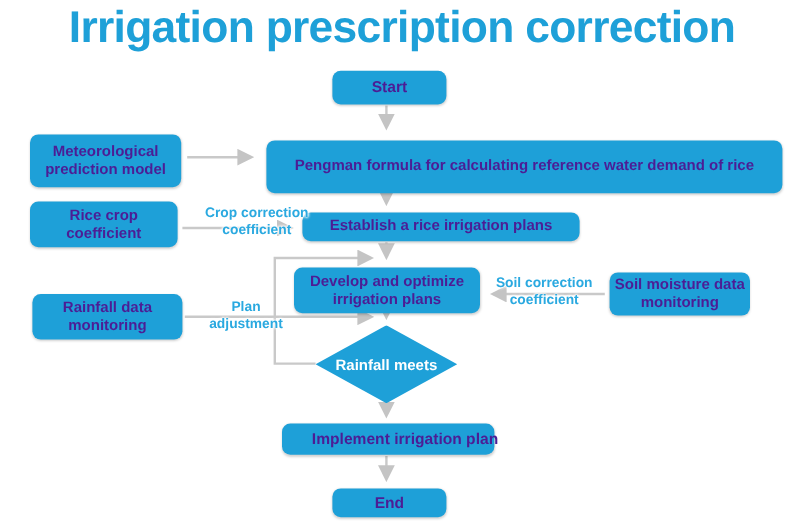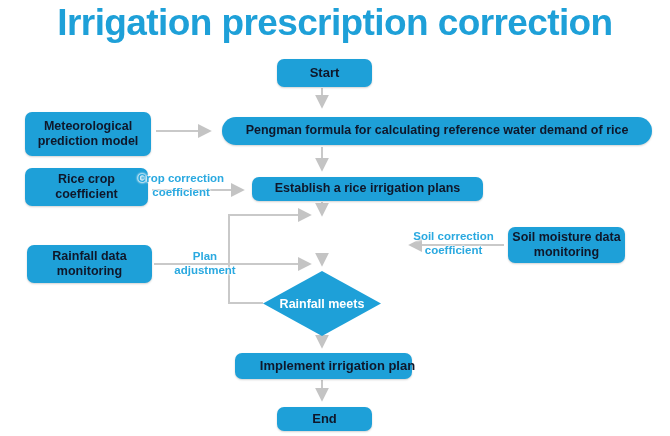--- a/index.html
+++ b/index.html
@@ -18,21 +18,21 @@
   .title{
     position:absolute;left:0;top:0;width:670px;
     text-align:center;
     font-size:37px;font-weight:bold;letter-spacing:-0.6px;
     color:var(--accent);
     line-height:1.25;
   }
   .node{
     position:absolute;
     background:var(--accent);
-    color:#0f172a;
+    color:#4c1d95;
     font-weight:bold;
     font-size:12.5px;
     line-height:1.22;
     border-radius:7px;
     display:flex;align-items:center;justify-content:center;
     text-align:center;
     box-shadow:0 1px 2px rgba(0,0,0,0.18);
     box-sizing:border-box;
     padding:2px 4px;
   }
@@ -54,30 +54,30 @@
     text-align:center;
     text-shadow:0 0 2px #fff,0 0 2px #fff,0 0 3px #fff,0 0 3px #fff;
     z-index:3;
   }
   svg.wires{position:absolute;left:0;top:0;z-index:1;}
   .node,.diamond{z-index:2;}
 
   
   .n-start{left:277px;top:59px;width:95px;height:28px;font-size:13px;}
   .n-met{left:25px;top:112px;width:126px;height:44px;}
-  .n-pengman{left:222px;top:117px;width:430px;height:28px;border-radius:14px;}
+  .n-pengman{left:222px;top:117px;width:430px;height:44px;}
   .n-rice{left:25px;top:168px;width:123px;height:38px;}
   .n-establish{left:252px;top:177px;width:231px;height:24px;}
   .n-develop{left:245px;top:223px;width:155px;height:38px;}
   .n-soil{left:508px;top:227px;width:117px;height:36px;}
   .n-rainfall{left:27px;top:245px;width:125px;height:38px;}
   .n-implement{left:235px;top:353px;width:177px;height:26px;font-size:13px;padding-left:32px;}
   .n-end{left:277px;top:407px;width:95px;height:24px;font-size:13px;}
 
-  .l-crop{left:134px;top:171px;width:94px;}
+  .l-crop{left:167px;top:171px;width:94px;}
   .l-soil{left:406px;top:229px;width:95px;}
   .l-plan{left:165px;top:249px;width:80px;}
 </style>
 </head>
 <body>
 
 <div class="canvas">
 
   <div class="title">Irrigation prescription correction</div>
 
@@ -100,20 +100,21 @@
       <path d="M322 380 V399" marker-end="url(#ah)"></path>
       <path d="M263 303 H229 V215 H309" marker-end="url(#ah)"></path>
     </g>
   </svg>
 
   <div class="node n-start nowrap">Start</div>
   <div class="node n-met">Meteorological prediction model</div>
   <div class="node n-pengman nowrap">Pengman formula for calculating reference water demand of rice</div>
   <div class="node n-rice">Rice crop coefficient</div>
   <div class="node n-establish nowrap">Establish a rice irrigation plans</div>
+  <div class="node n-develop">Develop and optimize irrigation plans</div>
   <div class="node n-soil">Soil moisture data monitoring</div>
   <div class="node n-rainfall">Rainfall data monitoring</div>
   <div class="diamond">Rainfall meets</div>
   <div class="node n-implement nowrap">Implement irrigation plan</div>
   <div class="node n-end nowrap">End</div>
 
   <div class="edge-label l-crop">Crop correction coefficient</div>
   <div class="edge-label l-soil">Soil correction coefficient</div>
   <div class="edge-label l-plan">Plan adjustment</div>
 

